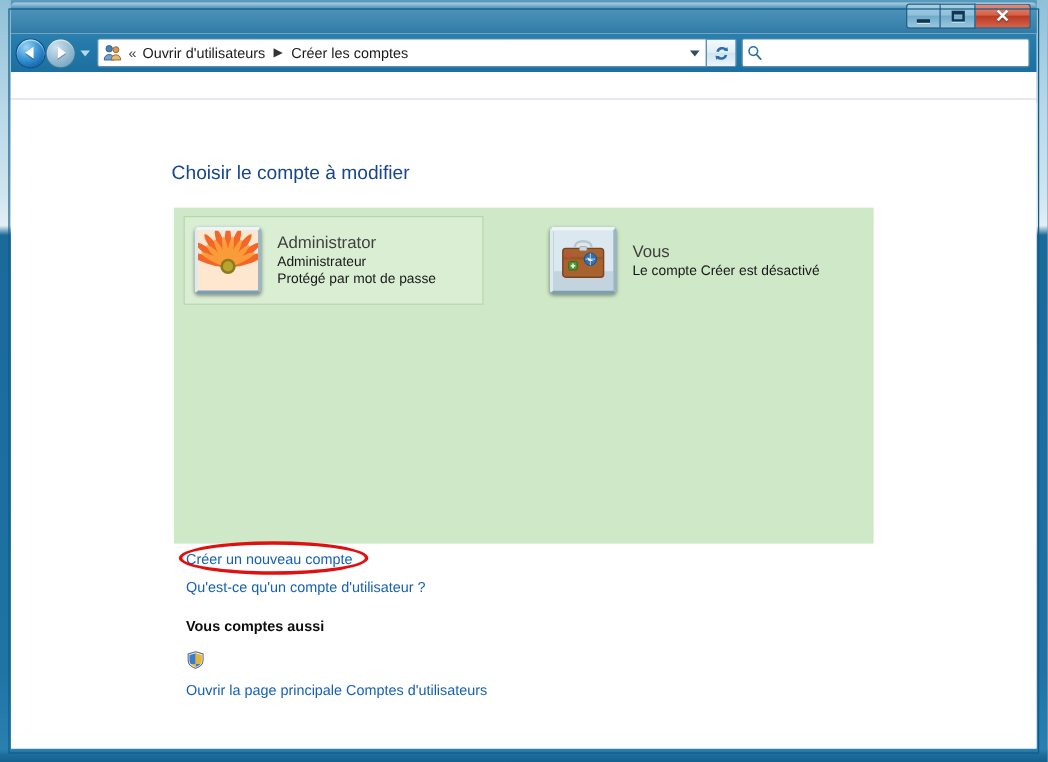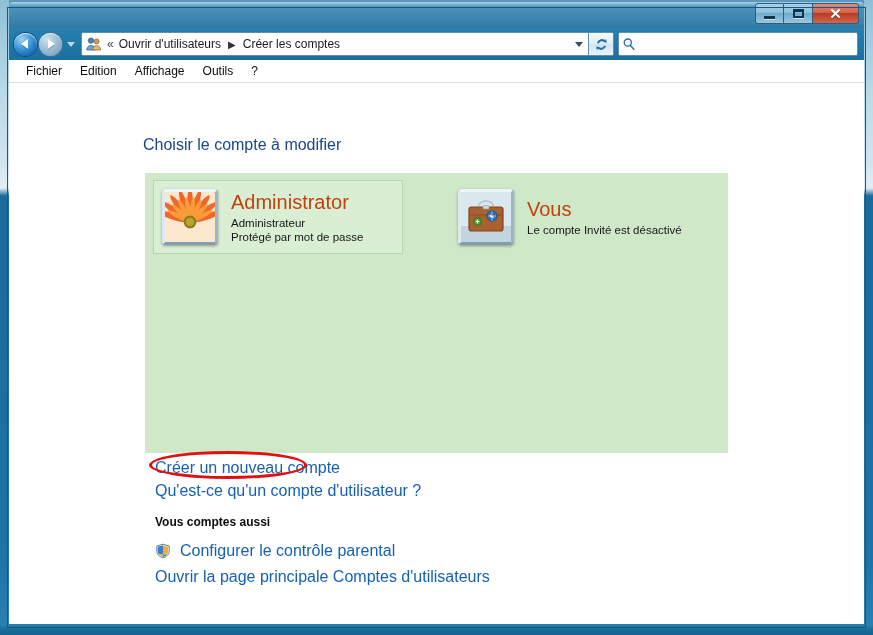--- a/index.html
+++ b/index.html
@@ -375,32 +375,32 @@
   }
   .avatar-inner {
     position: absolute;
     left: 0; top: 0; right: 0; bottom: 0;
   }
   .tile-text {
     margin-left: 13px;
     line-height: 1.22;
   }
   .acct-name {
-    font-size: 20px;
-    color: #c2410c;
+    font-size: 14px;
+    color: #404040;
     margin-bottom: 1px;
   }
   .acct-line {
     font-size: 11.5px;
     color: #171717;
   }
 
   .link {
     color: #1560b4;
-    font-size: 16px;
+    font-size: 12px;
     cursor: pointer;
     white-space: nowrap;
     text-align: center;
   }
 
   .link-create {
     position: absolute;
     left: 146px;
     top: 373px;
   }
@@ -514,27 +514,20 @@
       <div class="search-field">
         <div class="search-icon">
           <svg width="14" height="14" viewBox="0 0 16 16">
             <circle cx="6.6" cy="6.4" r="4.1" fill="none" stroke="#2a6fa8" stroke-width="1.5"></circle>
             <line x1="9.6" y1="9.6" x2="13.6" y2="14" stroke="#2a6fa8" stroke-width="1.7" stroke-linecap="round"></line>
           </svg>
         </div>
       </div>
     </div>
 
-    <div class="menubar">
-      <div class="menu-item">Fichier</div>
-      <div class="menu-item">Edition</div>
-      <div class="menu-item">Affichage</div>
-      <div class="menu-item">Outils</div>
-      <div class="menu-item">?</div>
-    </div>
     <div class="menubar-sep"></div>
 
     <div class="content">
 
       <div class="page-title">Choisir le compte à modifier</div>
 
       <div class="accounts-panel">
 
         <div class="account-tile tile-admin selected">
           <div class="avatar-frame">
@@ -591,21 +584,21 @@
                 <path d="M27 24h8M31 19v10" stroke="#cfe2f2" stroke-width="1" opacity=".7"></path>
                 <path d="M28.5 22.3l5.3 3.4-4.4-.4z" fill="#ffffff"></path>
                 <rect x="13" y="26" width="7" height="7" rx="1.2" fill="#4f9a33" stroke="#2f6b1c" stroke-width=".8"></rect>
                 <path d="M16.5 27.5v4M14.6 29.5h3.8" stroke="#ffffff" stroke-width="1.2"></path>
                 <circle cx="13" cy="21" r="2.6" fill="#c84848" opacity=".65"></circle>
               </svg>
             </div>
           </div>
           <div class="tile-text">
             <div class="acct-name">Vous</div>
-            <div class="acct-line">Le compte Invité est désactivé</div>
+            <div class="acct-line">Le compte Créer est désactivé</div>
           </div>
         </div>
       </div>
 
       <a class="link link-create">Créer un nouveau compte</a>
       <div class="ellipse-highlight"></div>
 
       <a class="link link-what">Qu'est-ce qu'un compte d'utilisateur ?</a>
 
       <div class="also-heading">Vous comptes aussi</div>
@@ -613,21 +606,20 @@
       <div class="parental-row">
         <div class="shield-icon">
           <svg width="16" height="16" viewBox="0 0 16 16">
             <path d="M8 1.2 14.2 3v5.2c0 3.4-2.6 5.6-6.2 6.6C4.4 13.8 1.8 11.6 1.8 8.2V3z" fill="#ffffff" stroke="#5c6a77" stroke-width=".9"></path>
             <path d="M8 2.3 13.2 3.8v4.4c0 1.3-.4 2.3-1.1 3.2H8z" fill="#e8b533"></path>
             <path d="M8 2.3 2.8 3.8v4.4c0 1.3.4 2.3 1.1 3.2H8z" fill="#3d7cc9"></path>
             <path d="M8 11.4h4.1c-1 1.2-2.4 2-4.1 2.5z" fill="#3d7cc9"></path>
             <path d="M8 11.4H3.9c1 1.2 2.4 2 4.1 2.5z" fill="#e8b533"></path>
           </svg>
         </div>
-        <a class="link">Configurer le contrôle parental</a>
       </div>
 
       <a class="link link-home">Ouvrir la page principale Comptes d'utilisateurs</a>
     </div>
   </div>
 
   <div class="frame-left"></div>
   <div class="frame-right"></div>
   <div class="frame-bottom"></div>
   <div class="frame-inner-line"></div>

